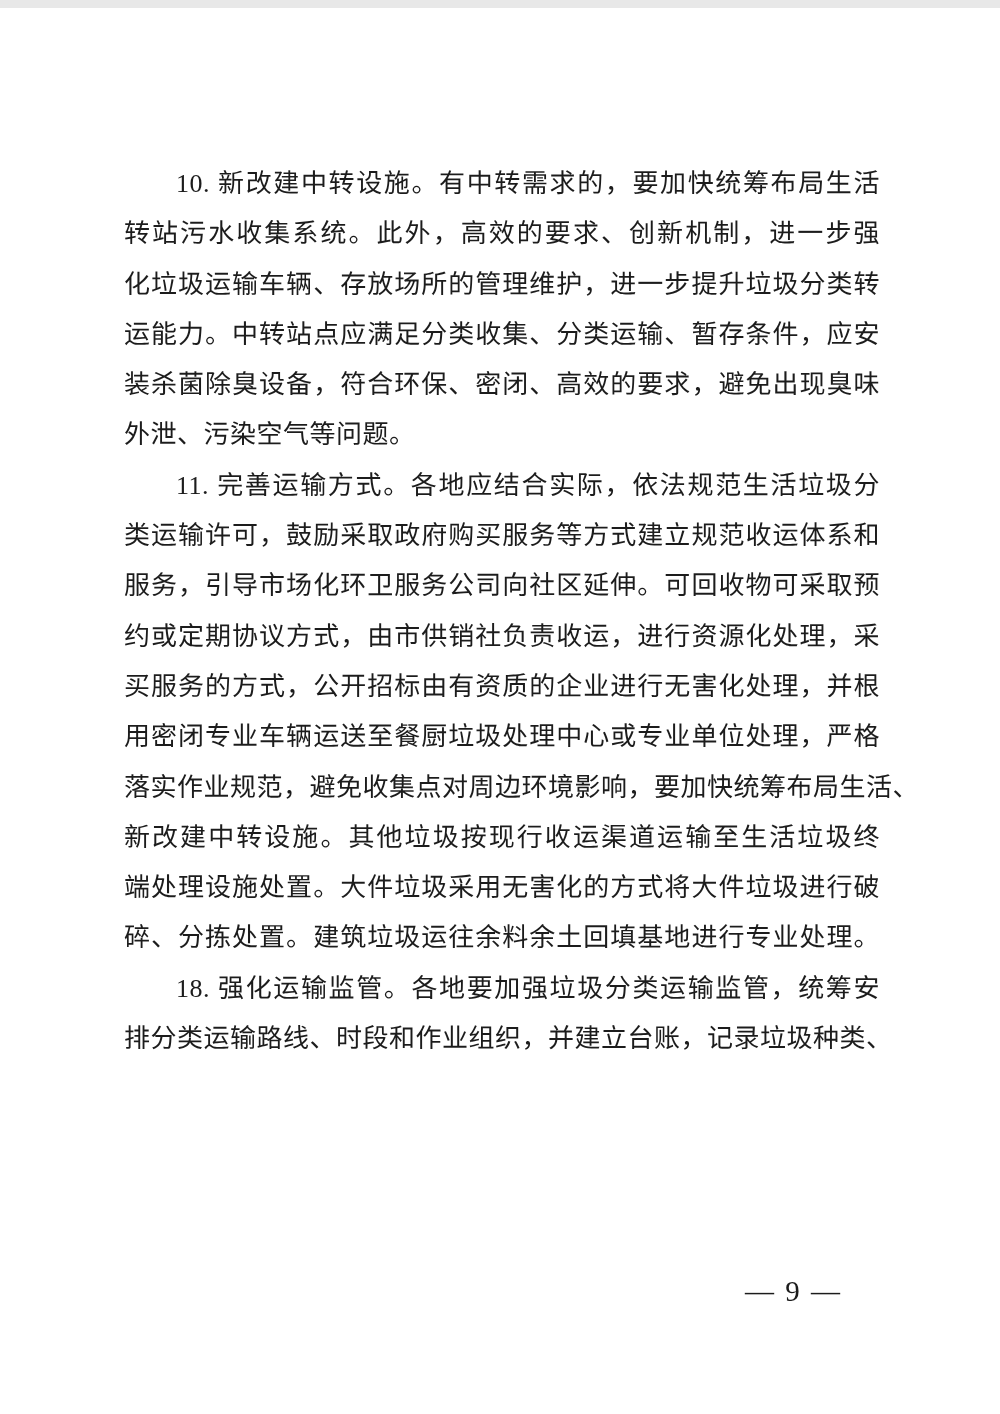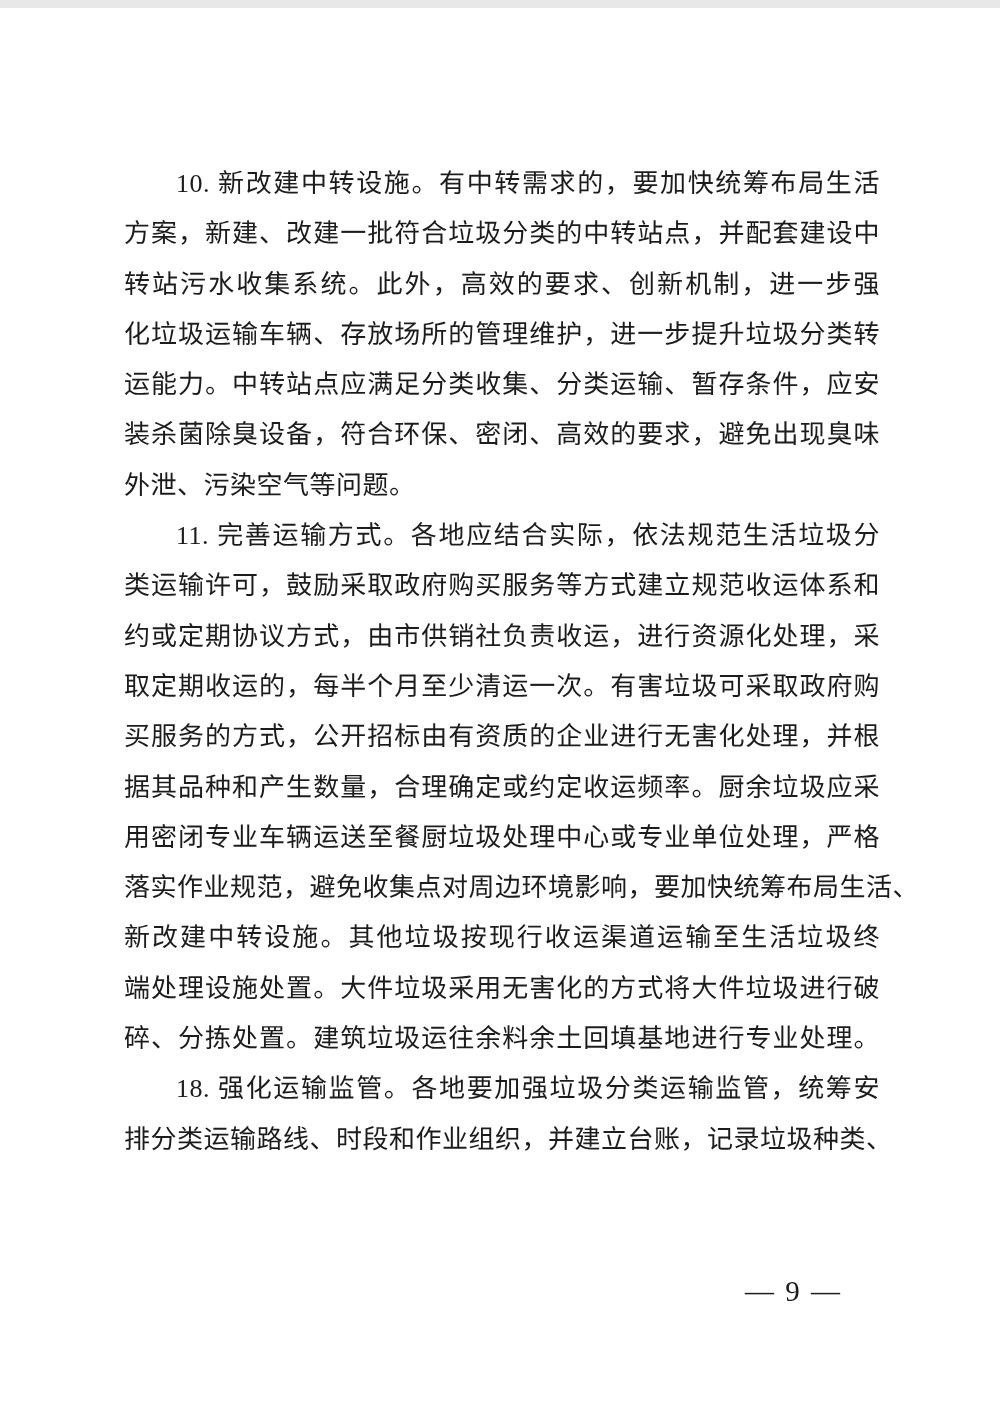--- a/index.html
+++ b/index.html
@@ -58,35 +58,33 @@
   }
 </style>
 </head>
 <body>
 
 <div class="page">
   <div class="content">
 
     <div class="para">
       <div class="ln first">10. 新改建中转设施。有中转需求的，要加快统筹布局生活</div>
-      <div class="ln">方案，新建、改建一批符合垃圾分类的中转站点，并配套建设中</div>
       <div class="ln">转站污水收集系统。此外，高效的要求、创新机制，进一步强</div>
       <div class="ln">化垃圾运输车辆、存放场所的管理维护，进一步提升垃圾分类转</div>
       <div class="ln">运能力。中转站点应满足分类收集、分类运输、暂存条件，应安</div>
       <div class="ln">装杀菌除臭设备，符合环保、密闭、高效的要求，避免出现臭味</div>
       <div class="ln short">外泄、污染空气等问题。</div>
     </div>
 
     <div class="para">
       <div class="ln first">11. 完善运输方式。各地应结合实际，依法规范生活垃圾分</div>
       <div class="ln">类运输许可，鼓励采取政府购买服务等方式建立规范收运体系和</div>
+      <div class="ln">服务，引导市场化环卫服务公司向社区延伸。可回收物可采取预</div>
       <div class="ln">约或定期协议方式，由市供销社负责收运，进行资源化处理，采</div>
-      <div class="ln">取定期收运的，每半个月至少清运一次。有害垃圾可采取政府购</div>
       <div class="ln">买服务的方式，公开招标由有资质的企业进行无害化处理，并根</div>
-      <div class="ln">据其品种和产生数量，合理确定或约定收运频率。厨余垃圾应采</div>
       <div class="ln">用密闭专业车辆运送至餐厨垃圾处理中心或专业单位处理，严格</div>
       <div class="ln">落实作业规范，避免收集点对周边环境影响，要加快统筹布局生活、</div>
       <div class="ln">新改建中转设施。其他垃圾按现行收运渠道运输至生活垃圾终</div>
       <div class="ln">端处理设施处置。大件垃圾采用无害化的方式将大件垃圾进行破</div>
       <div class="ln">碎、分拣处置。建筑垃圾运往余料余土回填基地进行专业处理。</div>
     </div>
 
     <div class="para">
       <div class="ln first">18. 强化运输监管。各地要加强垃圾分类运输监管，统筹安</div>
       <div class="ln">排分类运输路线、时段和作业组织，并建立台账，记录垃圾种类、</div>

